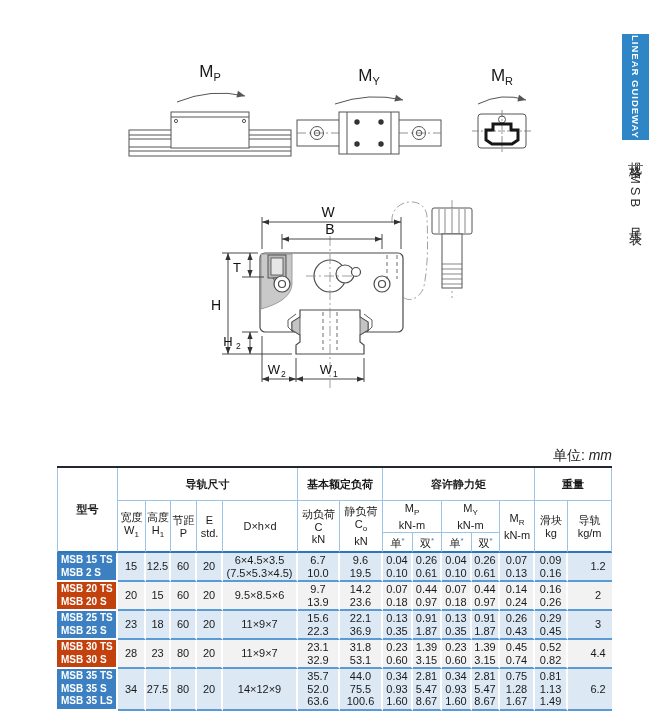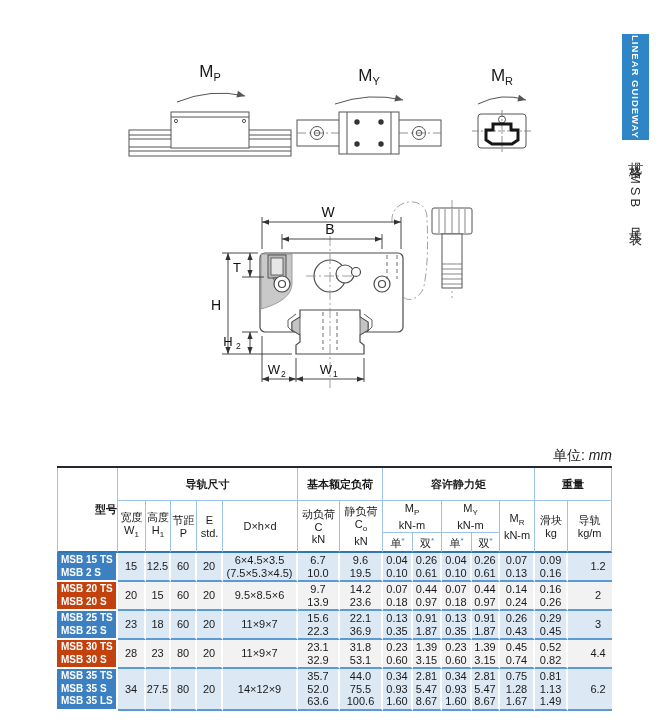--- a/index.html
+++ b/index.html
@@ -31,21 +31,21 @@
     text-align:right; font-size:14px; color:#222; }
   .unit-note i { font-style:italic; }
 
   
   .spec-table { position:absolute; left:57px; top:466px; width:555px;
     border-spacing:0; table-layout:fixed; border-top:2px solid #26262e;
     font-size:11px; color:#1a1a1a; }
   .spec-table thead th { font-weight:normal; background:#fff; text-align:center;
     vertical-align:middle; border-right:1px solid #9dc3e6; border-bottom:1px solid #9dc3e6;
     padding:1px 0; line-height:13px; }
-  .spec-table thead th.bl { border-left:1px solid #9dc3e6;text-align:right; }
+  .spec-table thead th.bl { border-left:1px solid #9dc3e6; }
   .spec-table thead th.group-h { font-weight:bold; height:33px; }
   .spec-table thead th.hb { border-bottom:2px solid #2f76b5; }
   .spec-table thead tr.units-row th { height:17px; }
   .spec-table thead .sym { line-height:12px; }
   .spec-table thead sub { font-size:8px; }
   .spec-table sup.star { color:#2f7fd0; font-size:8px; vertical-align:4px; }
   .spec-table tbody td, .spec-table tbody th { text-align:center; vertical-align:middle;
     border-right:2px solid #fff; border-bottom:2px solid #5b9bd5;
     padding:1px 0; line-height:12.5px; }
   .spec-table tbody td:last-child { border-right:none;padding-left:16px; }

